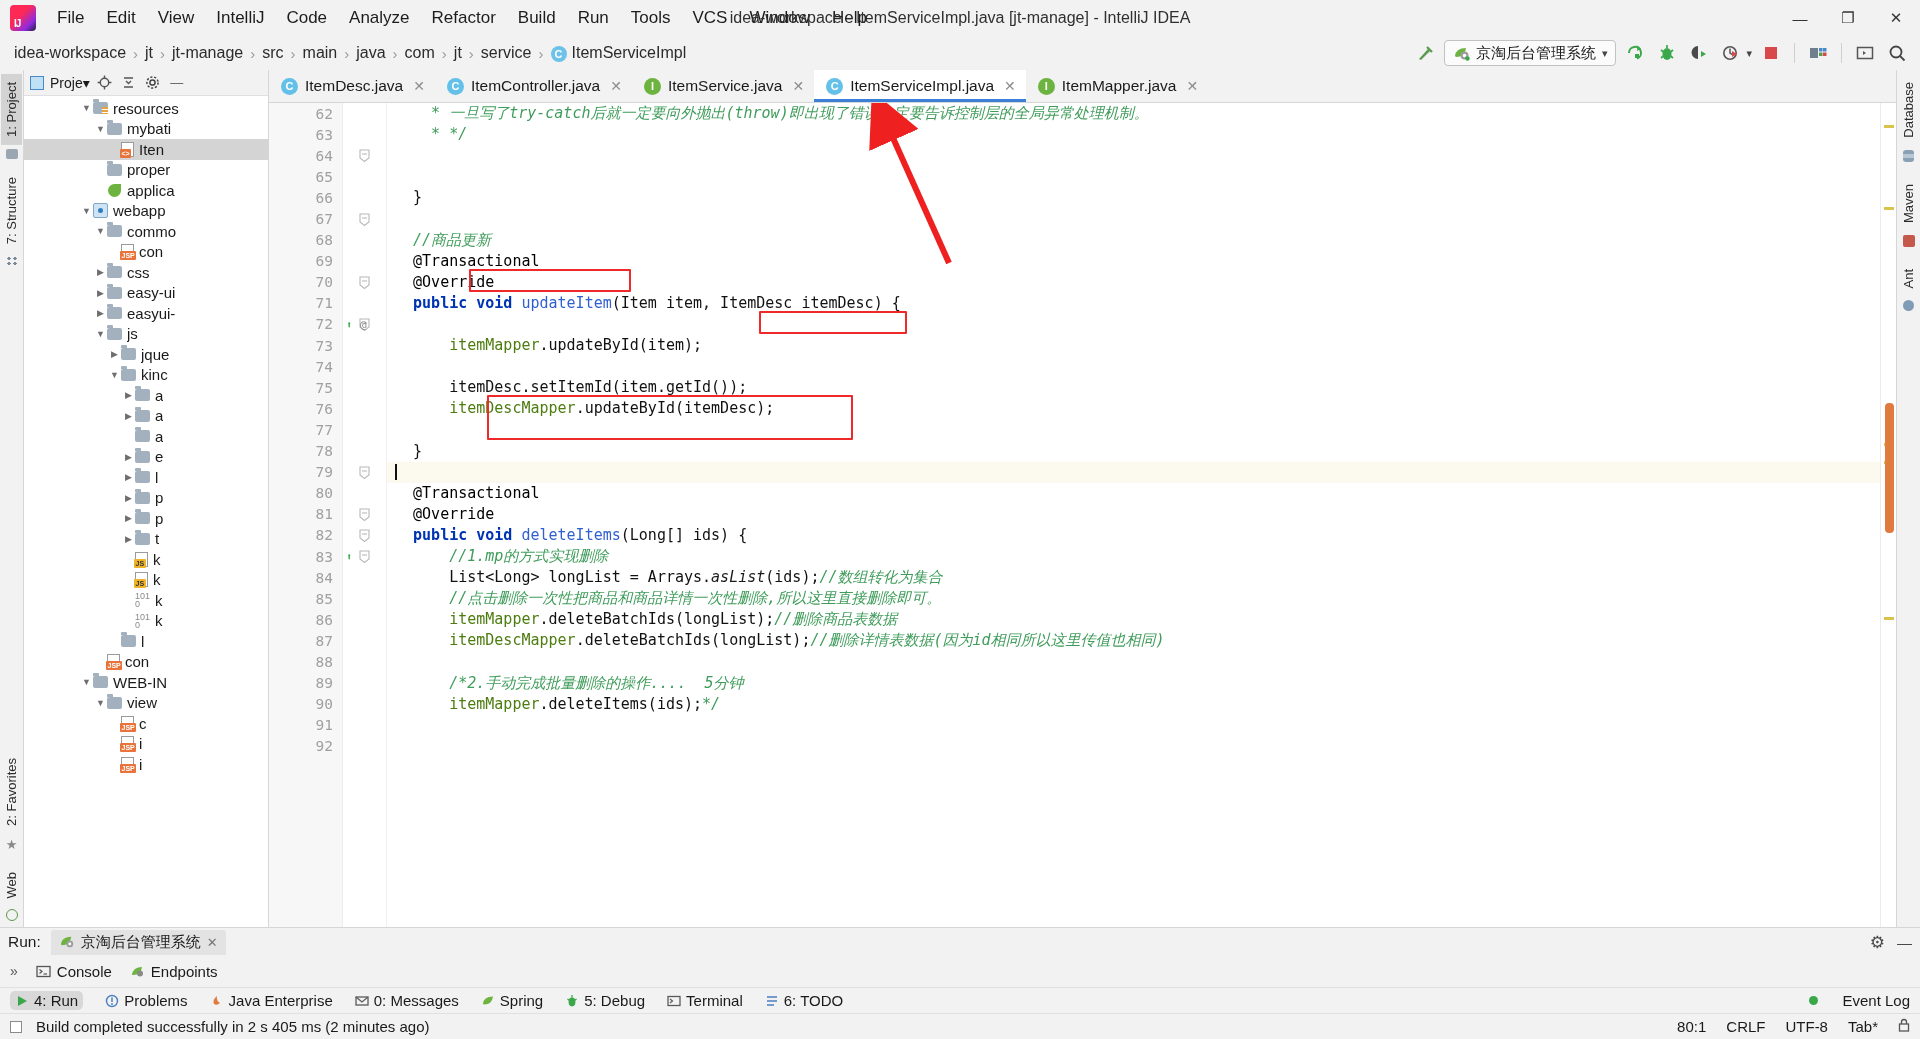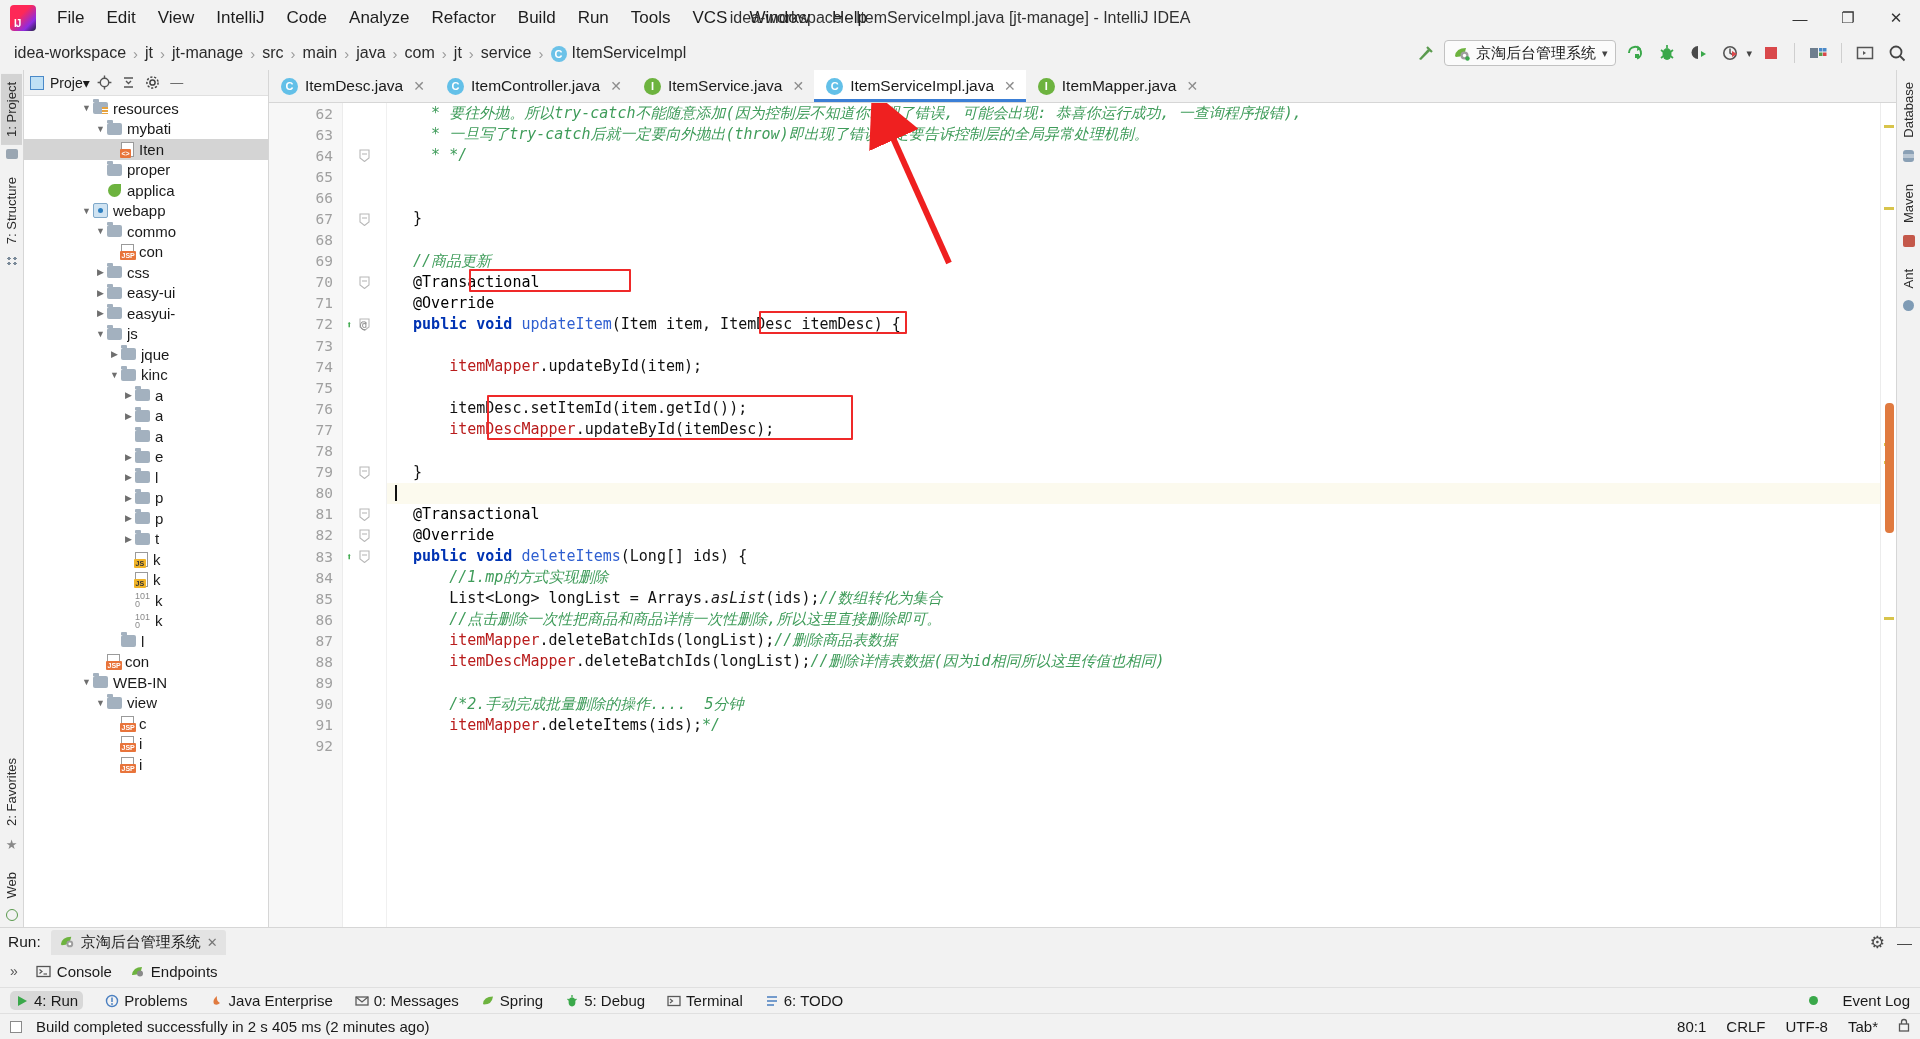--- a/index.html
+++ b/index.html
@@ -98,21 +98,21 @@
   .gline { height:21.1px; display:flex; align-items:center; justify-content:flex-end; padding-right:9px;
      font-family:"DejaVu Sans Mono", monospace; font-size:14.5px; color:#a0a0a0; }
   .marksgut { width:44px; background:#fff; flex:0 0 44px; position:relative; border-right:1px solid #f0f0f0;}
   .code { flex:1 1 auto; position:relative; overflow:hidden; background:#fff;
      font-family:"DejaVu Sans Mono", monospace; font-size:15px; }
   .cline { height:21.1px; line-height:21.1px; white-space:pre; padding-left:8px; }
   .cline.cur { background:#fcfaee; }
   .kw   { color:#0033b3; font-weight:bold;}
   .ann  { color:#000000; }
   .jdoc { color:#3f9c5a; font-style:italic;}
-  .fld  { color:#b91c1c; }
+  .fld  { color:#4d7c0f; }
   .mth  { color:#2f5fd0; }
   .ital { font-style:italic; }
   .plain{ color:#111; }
 
   
   .markerbar { width:16px; background:#fff; border-left:1px solid #ececec; flex:0 0 16px; position:relative;}
   .mk { position:absolute; right:2px; width:10px; height:3px; }
   .scrollthumb { position:absolute; right:2px; width:9px; border-radius:4px; background:#c9c9c9;}
 
   
@@ -657,21 +657,20 @@
             <div class="gline" style="justify-content: center; padding-right: 0px;"></div>
             <div class="gline" style="justify-content: center; padding-right: 0px;"></div>
             <div class="gline" style="justify-content: center; padding-right: 0px;"></div>
             <div class="gline" style="justify-content: center; padding-right: 0px;"></div>
             <div class="gline" style="justify-content: center; padding-right: 0px;"></div>
             <div class="gline" style="justify-content: center; padding-right: 0px;"></div>
             <div class="gline" style="justify-content: center; padding-right: 0px;"></div>
             <div class="gline" style="justify-content: center; padding-right: 0px;"></div>
           </div>
         <div class="code" id="code">
-            <div class="cline"><span class="jdoc">    * </span><span class="jdoc">要往外抛。所以try-catch不能随意添加(因为控制层不知道你出现了错误, 可能会出现: 恭喜你运行成功, 一查询程序报错),</span></div>
             <div class="cline"><span class="jdoc">    * </span><span class="jdoc">一旦写了try-catch后就一定要向外抛出(throw)即出现了错误一定要告诉控制层的全局异常处理机制。</span></div>
             <div class="cline"><span class="jdoc">    * */</span></div>
             <div class="cline">&nbsp;</div>
             <div class="cline">&nbsp;</div>
             <div class="cline"><span class="plain">  }</span></div>
             <div class="cline">&nbsp;</div>
             <div class="cline"><span class="jdoc">  //商品更新</span></div>
             <div class="cline"><span class="ann">  @Transactional</span></div>
             <div class="cline"><span class="ann">  @Override</span></div>
             <div class="cline"><span class="plain">  </span><span class="kw">public void </span><span class="mth">updateItem</span><span class="plain">(Item item, ItemDesc itemDesc) {</span></div>

